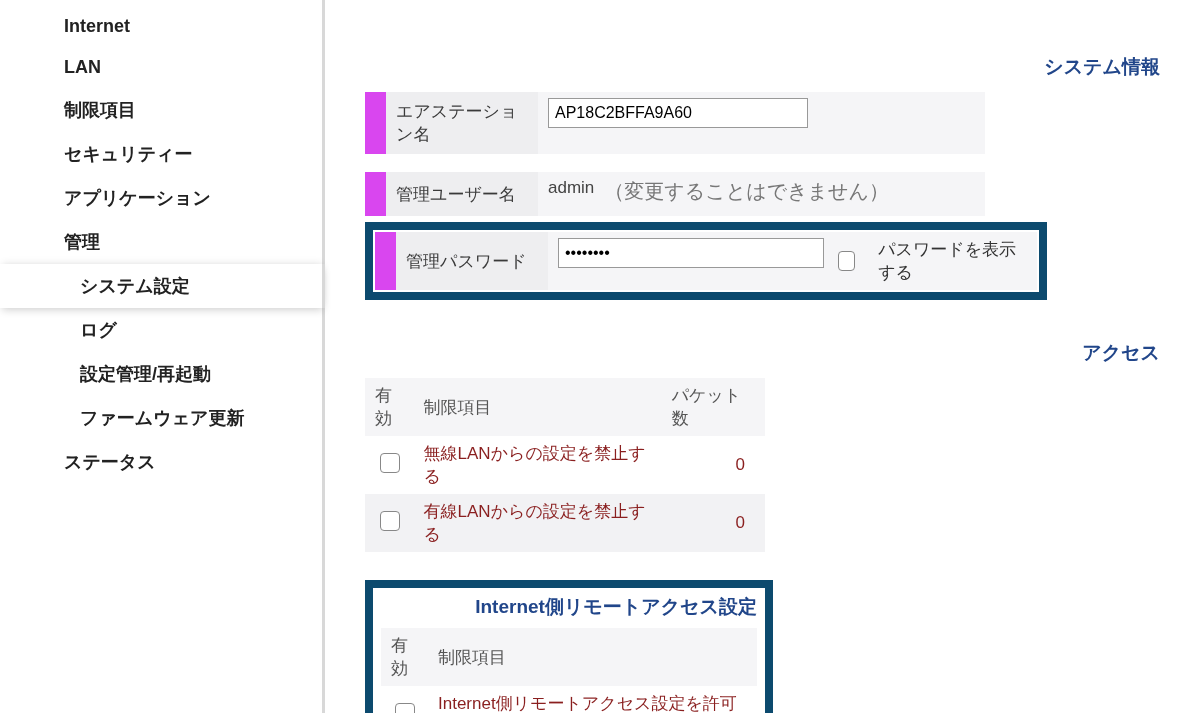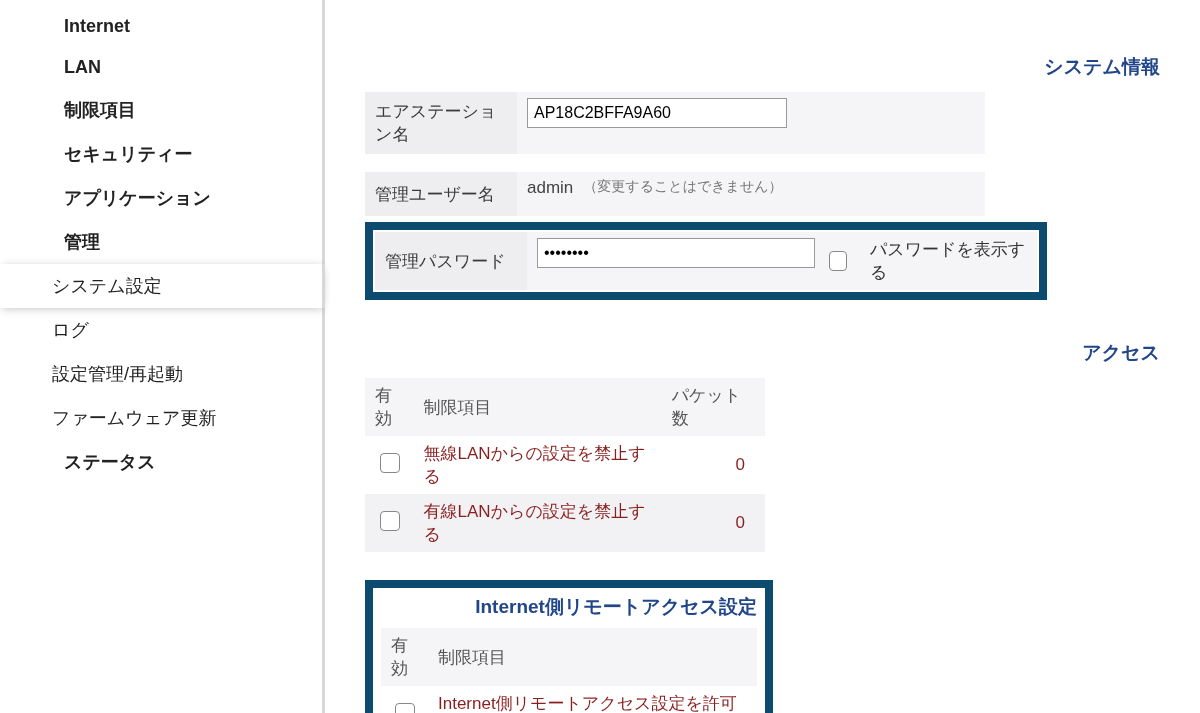--- a/index.html
+++ b/index.html
@@ -20,22 +20,22 @@
     border-right: 3px solid #d8d8d8;
     padding-top: 6px;
   }
   .nav-item, .sub-item {
     padding: 10px 0 10px 64px;
     font-weight: 700;
     color: #222;
     cursor: pointer;
   }
   .sub-item {
-    padding-left: 52px;
-    font-weight: 400;
+    padding-left: 80px;
+    font-weight: 700;
   }
   .sub-item.active {
     background: #fff;
     position: relative;
   }
   .sub-item.active::before {
     content: "";
     position: absolute;
     left: 0; top: 0; bottom: 0;
     width: 325px;
@@ -54,20 +54,21 @@
     margin: 18px 0 12px 0;
     text-align: right;
   }
   
   .form-row {
     display: flex;
     align-items: stretch;
     margin-bottom: 6px;
     min-height: 44px;
     background: #d946ef;
+    padding-left: 21px;
   }
   .form-label-cell {
     width: 152px;
     background: #eeeef0;
     color: #3a3a3a;
     display: flex;
     align-items: center;
     padding: 8px 10px;
     font-size: 17px;
   }
@@ -113,21 +114,21 @@
   }
   .tbl td {
     padding: 6px 10px;
     font-size: 17px;
   }
   .tbl td.enable-cell { width: 46px; text-align: center; }
   .tbl td.item-cell { color: #8a1f1f; }
   .tbl td.count-cell { color: #8a1f1f; text-align: right; padding-right: 20px; }
   .tbl tr.alt0 td { background: #fff; }
   .tbl tr.alt1 td { background: #f2f2f4; }
-  .notice-text { color: #777; font-size: 14px; font-family: Liberation Serif, serif; }
+  .notice-text { color: #777; font-size: 20px; font-family: Liberation Serif, serif; }
 </style>
 </head>
 <body>
 
 <div class="page">
 
   <nav class="sidebar">
     <div class="nav-item"><span>Internet</span></div>
     <div class="nav-item"><span>LAN</span></div>
     <div class="nav-item"><span>制限項目</span></div>

